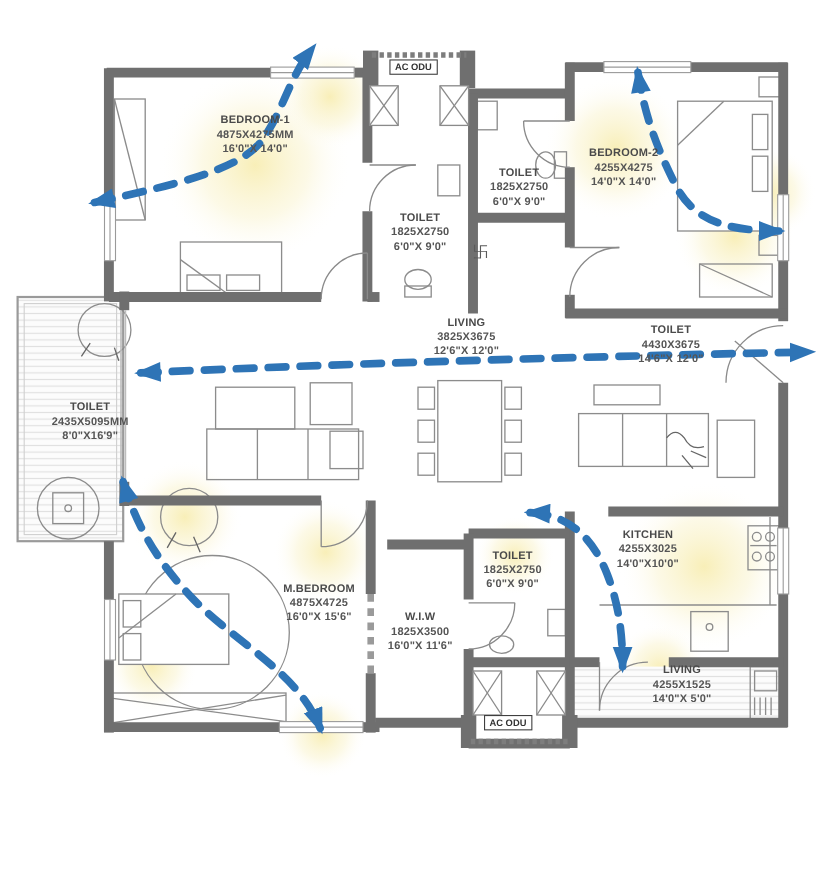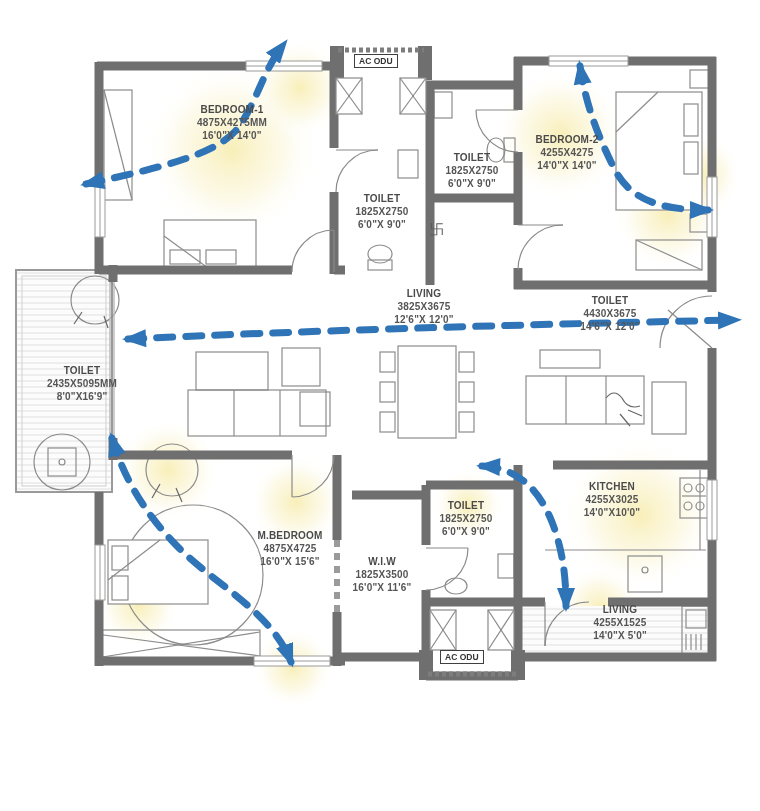--- a/index.html
+++ b/index.html
@@ -313,21 +313,21 @@
     <div class="room-label" style="left:215px;top:530px;">
       <span class="rname">M.BEDROOM</span>
       <span class="rdim">4875X4725</span>
       <span class="rdim">16'0"X 15'6"</span>
     </div>
     <div class="room-label" style="left:307px;top:556px;">
       <span class="rname">W.I.W</span>
       <span class="rdim">1825X3500</span>
       <span class="rdim">16'0"X 11'6"</span>
     </div>
-    <div class="room-label" style="left:537px;top:481px;">
+    <div class="room-label" style="left:514px;top:481px;">
       <span class="rname">KITCHEN</span>
       <span class="rdim">4255X3025</span>
       <span class="rdim">14'0"X10'0"</span>
     </div>
     <div class="room-label" style="left:545px;top:604px;">
       <span class="rname">LIVING</span>
       <span class="rdim">4255X1525</span>
       <span class="rdim">14'0"X 5'0"</span>
     </div>
 

